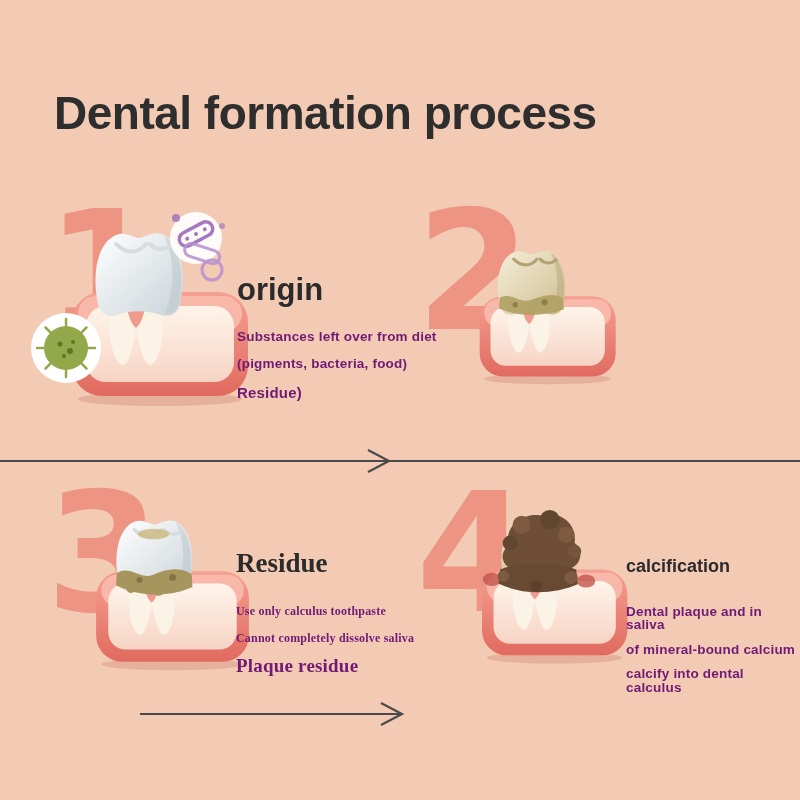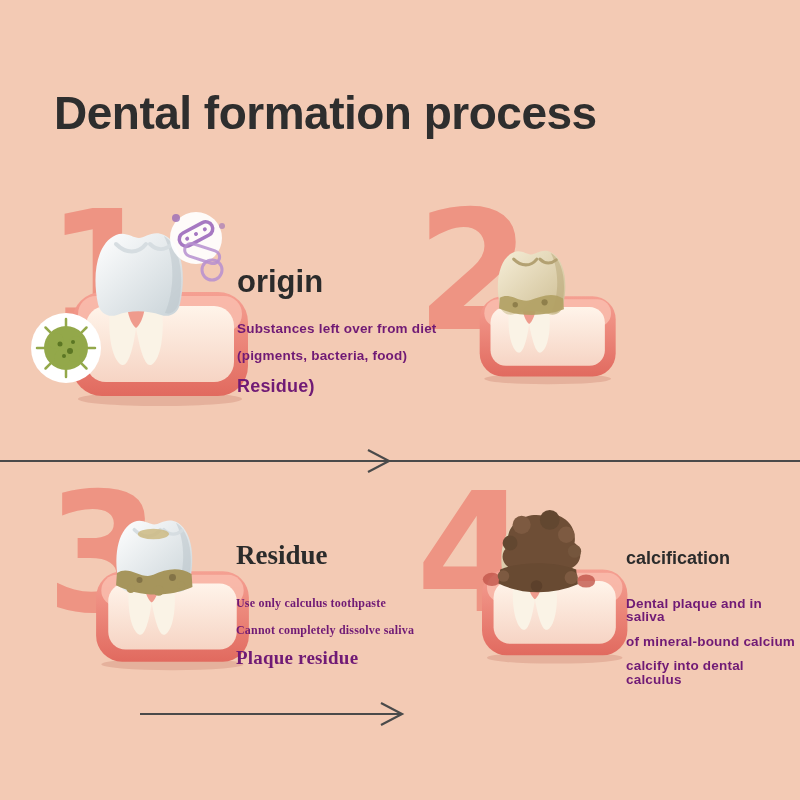--- a/index.html
+++ b/index.html
@@ -25,28 +25,28 @@
   .num-1 { left:46px;  top:190px; }
   .num-2 { left:416px; top:190px; }
   .num-3 { left:46px;  top:472px; }
   .num-4 { left:416px; top:472px; }
   .art { position:absolute; z-index:2; }
   .art svg { display:block; }
   .art-1 { left:26px;  top:196px; width:230px; }
   .art-2 { left:444px; top:222px; width:178px; }
   .art-3 { left:56px;  top:488px; width:200px; }
   .art-4 { left:444px; top:490px; width:190px; }
-  .txt { position:absolute; z-index:3; color:#2f2f2f; }
+  .txt { position:absolute; z-index:3; color:#2f2f2f;margin-top:8px; }
   .txt h2 { font-weight:700; color:#2b2b2b; line-height:1.15; }
   .txt p  { font-weight:700; color:#701a75; line-height:1; letter-spacing:0.2px; }
   .txt-1 { left:237px; top:264px; }
   .txt-1 h2 { font-size:31px; }
   .txt-1 p  { font-size:13.5px; margin-top:14px; }
   .txt-1 p.first { margin-top:22px; }
-  .txt-1 p.last  { font-size:18px; }
+  .txt-1 p.last  { font-size:15px; }
   .txt-2 { left:624px; top:268px; }
   .txt-2 h2 { font-size:31px; }
   .txt-2 p.small { font-size:11.5px; margin-top:20px; }
   .txt-2 p.big   { font-size:15px;   margin-top:13px; }
   .txt-3 { left:236px; top:540px;font-family:Liberation Serif, serif; }
   .txt-3 h2 { font-size:27px; }
   .txt-3 p  { font-size:12px; margin-top:15px; }
   .txt-3 p.first { margin-top:26px; }
   .txt-3 p.last  { font-size:19px; margin-top:12px; }
   .txt-4 { left:626px; top:548px; }

